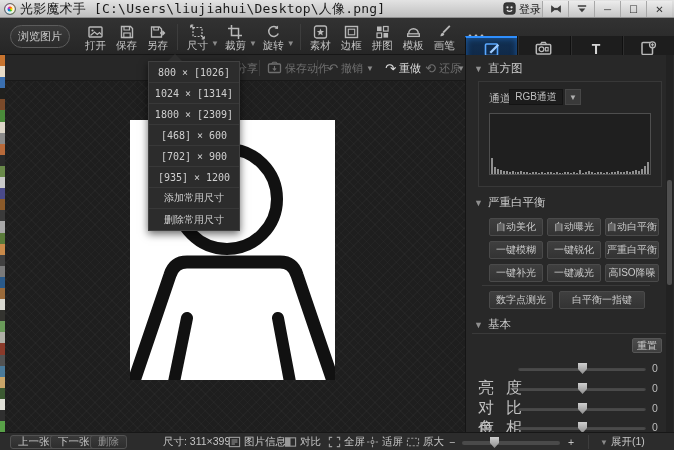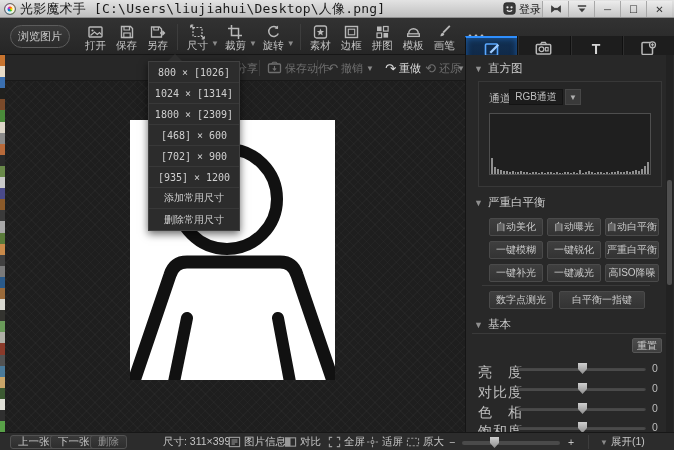--- a/index.html
+++ b/index.html
@@ -92,21 +92,21 @@
   #hist-plot div{width:2px;background:#8f8f8f;}
 
   .oc-btn{position:absolute;width:54px;height:18px;background:linear-gradient(#3f3f3f,#333);border:1px solid #4a4a4a;
     border-radius:2px;color:#c9c9c9;display:flex;align-items:center;justify-content:center;font-size:10px;}
   #oneclick-hr{position:absolute;left:16px;top:230px;width:168px;height:1px;background:#3a3a3a;}
   .panel-hr{position:absolute;left:6px;width:196px;height:1px;background:#3a3a3a;}
 
   #reset-btn{position:absolute;left:166px;top:283px;width:30px;height:15px;background:linear-gradient(#4c4c4c,#3e3e3e);
     border:1px solid #565656;border-radius:2px;color:#cfcfcf;display:flex;align-items:center;justify-content:center;font-size:10px;}
   .slider-row{position:absolute;left:0;width:209px;height:16px;}
-  .slabel{position:absolute;left:12px;top:3px;width:44px;color:#c0c0c0;font-size:14px;
+  .slabel{position:absolute;left:12px;top:17px;width:44px;color:#c0c0c0;font-size:16px;
     text-align:justify;text-align-last:justify;}
   .strack{position:absolute;left:52px;top:6px;width:128px;height:4px;background:#4a4a4a;border-radius:2px;
     box-shadow:inset 0 1px 1px rgba(0,0,0,.5);}
   .sthumb{position:absolute;left:60px;top:-4px;width:9px;height:11px;background:linear-gradient(#cfcfcf,#8f8f8f);
     clip-path:polygon(0 0,100% 0,100% 55%,50% 100%,0 55%);}
   .svalue{position:absolute;left:186px;top:1px;color:#bdbdbd;font-size:10.5px;}
   #panel-scrollbar{position:absolute;left:200px;top:0;width:7px;height:377px;background:#222;}
   #panel-scroll-thumb{position:absolute;left:1px;top:125px;width:5px;height:105px;background:#4f4f4f;border-radius:2px;}
 
   

